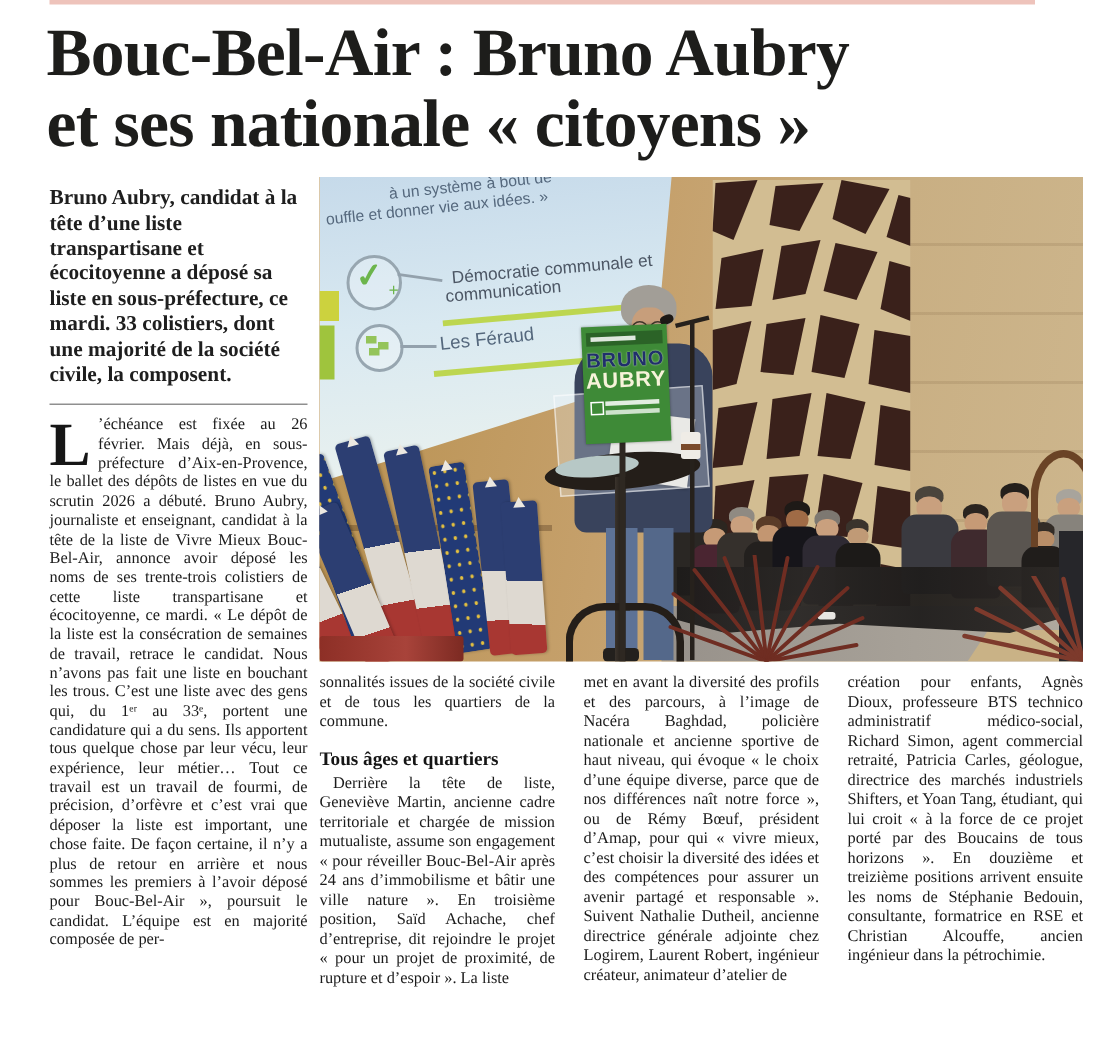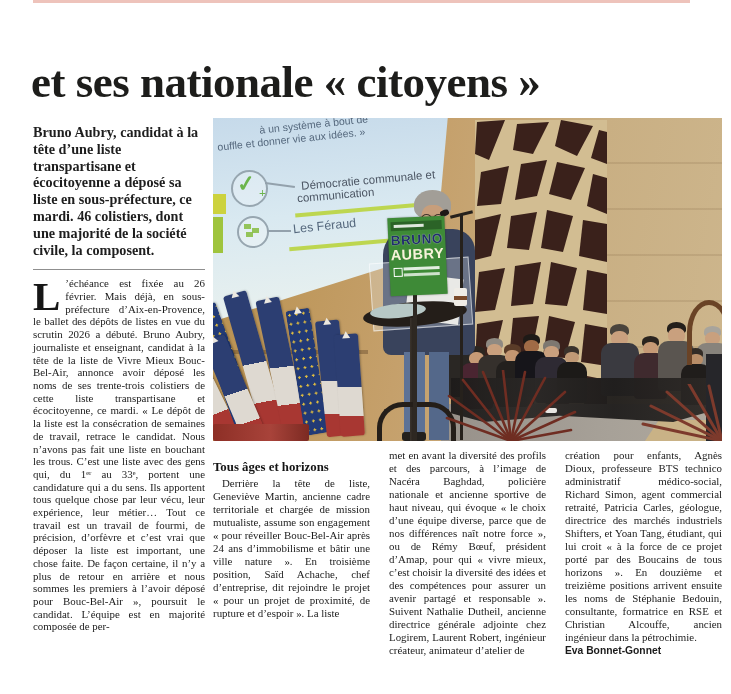--- a/index.html
+++ b/index.html
@@ -126,26 +126,26 @@
   .plant1{left:232px;top:252px;z-index:6;}
   .plant2{left:424px;top:266px;z-index:6;}
 </style>
 </head>
 <body>
 
 <div class="page">
   <div class="topline"></div>
 
   <h1 class="headline">
-    <br>
+    <span>Bouc-Bel-Air : Bruno Aubry</span><br>
     <span>et ses nationale « citoyens »</span>
   </h1>
 
   <div class="leftcol">
-    <p class="standfirst">Bruno Aubry, candidat à la tête d’une liste transpartisane et écocitoyenne a déposé sa liste en sous-préfecture, ce mardi. 46 colistiers, dont une majorité de la société civile, la composent.</p>
+    <p class="standfirst">Bruno Aubry, candidat à la tête d’une liste transpartisane et écocitoyenne a déposé sa liste en sous-préfecture, ce mardi. 33 colistiers, dont une majorité de la société civile, la composent.</p>
     <div class="rule"></div>
     <div class="article-col"><span class="dropcap">L</span><span><span>’échéance est fixée au 26 février. Mais déjà, en sous-préfecture d’Aix-en-Provence, le ballet des dépôts de listes en vue du scrutin 2026 a débuté. Bruno Aubry, journaliste et enseignant, candidat à la tête de la liste de Vivre Mieux Bouc-Bel-Air, annonce avoir déposé les noms de ses trente-trois colistiers de cette liste transpartisane et écocitoyenne, ce mardi. </span><span class="it">« Le dépôt de la liste est la consécration de semaines de travail, </span><span>retrace le candidat. </span><span class="it">Nous n’avons pas fait une liste en bouchant les trous. C’est une liste avec des gens qui, du 1ᵉʳ au 33ᵉ, portent une candidature qui a du sens. Ils apportent tous quelque chose par leur vécu, leur expérience, leur métier… Tout ce travail est un travail de fourmi, de précision, d’orfèvre et c’est vrai que déposer la liste est important, une chose faite. De façon certaine, il n’y a plus de retour en arrière et nous sommes les premiers à l’avoir déposé pour Bouc-Bel-Air », </span><span>poursuit le candidat. L’équipe est en majorité composée de per-</span></span></div>
   </div>
 
   <div class="rightzone">
 
     <figure class="photo">
 
       <div class="scr"></div>
       <div class="scr-q q1" style="z-index:1">à un système à bout de</div>
@@ -342,25 +342,25 @@
           <line x1="85" y1="57" x2="30" y2="8"></line>
             <line x1="85" y1="57" x2="52" y2="0"></line>
           <line x1="85" y1="57" x2="72" y2="2"></line>
         </g>
       </svg>
     </figure>
 
 
     <div class="bcols">
       <div class="bcol">
-        <h3 class="subhead">Tous âges et horizons</h3>
+        <p><span>sonnalités issues de la société civile et de tous les quartiers de la commune.</span></p>
+        <h3 class="subhead">Tous âges et quartiers</h3>
         <p class="ind"><span>Derrière la tête de liste, Geneviève Martin, ancienne cadre territoriale et chargée de mission mutualiste, assume son engagement </span><span class="it">« pour réveiller Bouc-Bel-Air après 24 ans d’immobilisme et bâtir une ville nature »</span><span>. En troisième position, Saïd Achache, chef d’entreprise, dit rejoindre le projet </span><span class="it">« pour un projet de proximité, de rupture et d’espoir »</span><span>. La liste</span></p>
       </div>
       <div class="bcol">
         <p><span>met en avant la diversité des profils et des parcours, à l’image de Nacéra Baghdad, policière nationale et ancienne sportive de haut niveau, qui évoque </span><span class="it">« le choix d’une équipe diverse, parce que de nos différences naît notre force »</span><span>, ou de Rémy Bœuf, président d’Amap, pour qui </span><span class="it">« vivre mieux, c’est choisir la diversité des idées et des compétences pour assurer un avenir partagé et responsable »</span><span>. Suivent Nathalie Dutheil, ancienne directrice générale adjointe chez Logirem, Laurent Robert, ingénieur créateur, animateur d’atelier de</span></p>
       </div>
       <div class="bcol">
         <p><span>création pour enfants, Agnès Dioux, professeure BTS technico administratif médico-social, Richard Simon, agent commercial retraité, Patricia Carles, géologue, directrice des marchés industriels Shifters, et Yoan Tang, étudiant, qui lui croit </span><span class="it">« à la force de ce projet porté par des Boucains de tous horizons »</span><span>. En douzième et treizième positions arrivent ensuite les noms de Stéphanie Bedouin, consultante, formatrice en RSE et Christian Alcouffe, ancien ingénieur dans la pétrochimie.</span></p>
-        <p class="byline">Eva Bonnet-Gonnet</p>
       </div>
     </div>
   </div>
 </div>
 
 </body></html>

